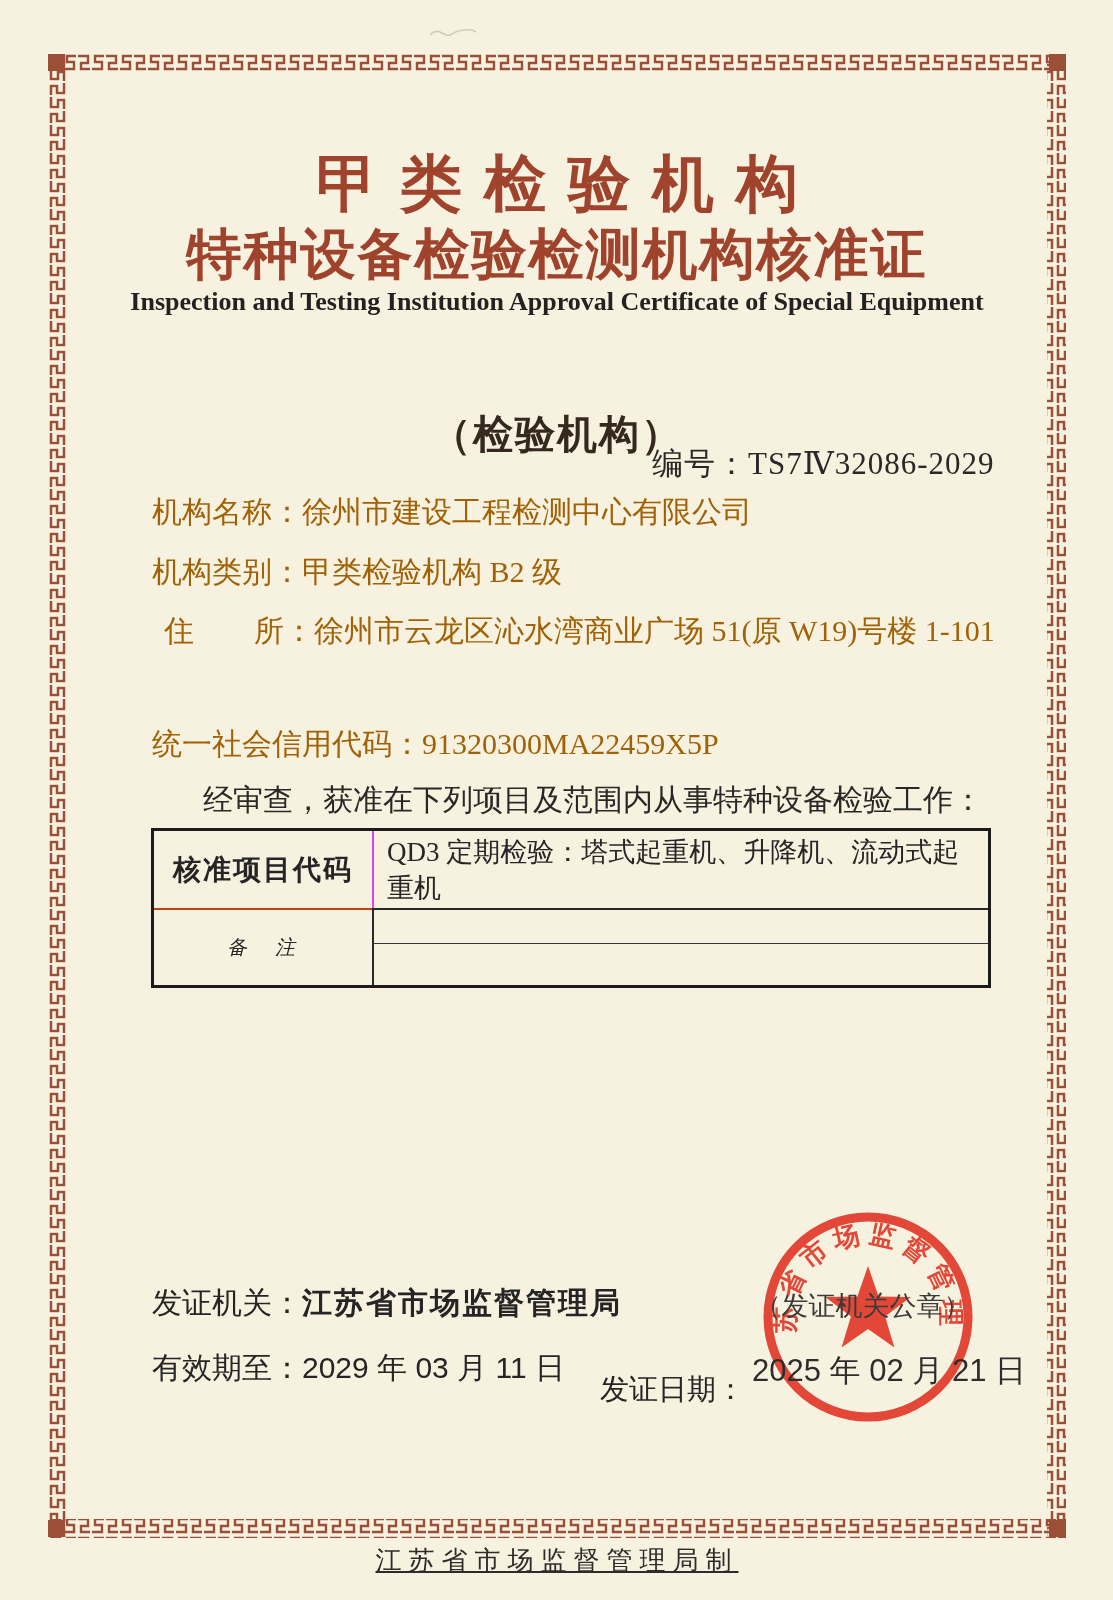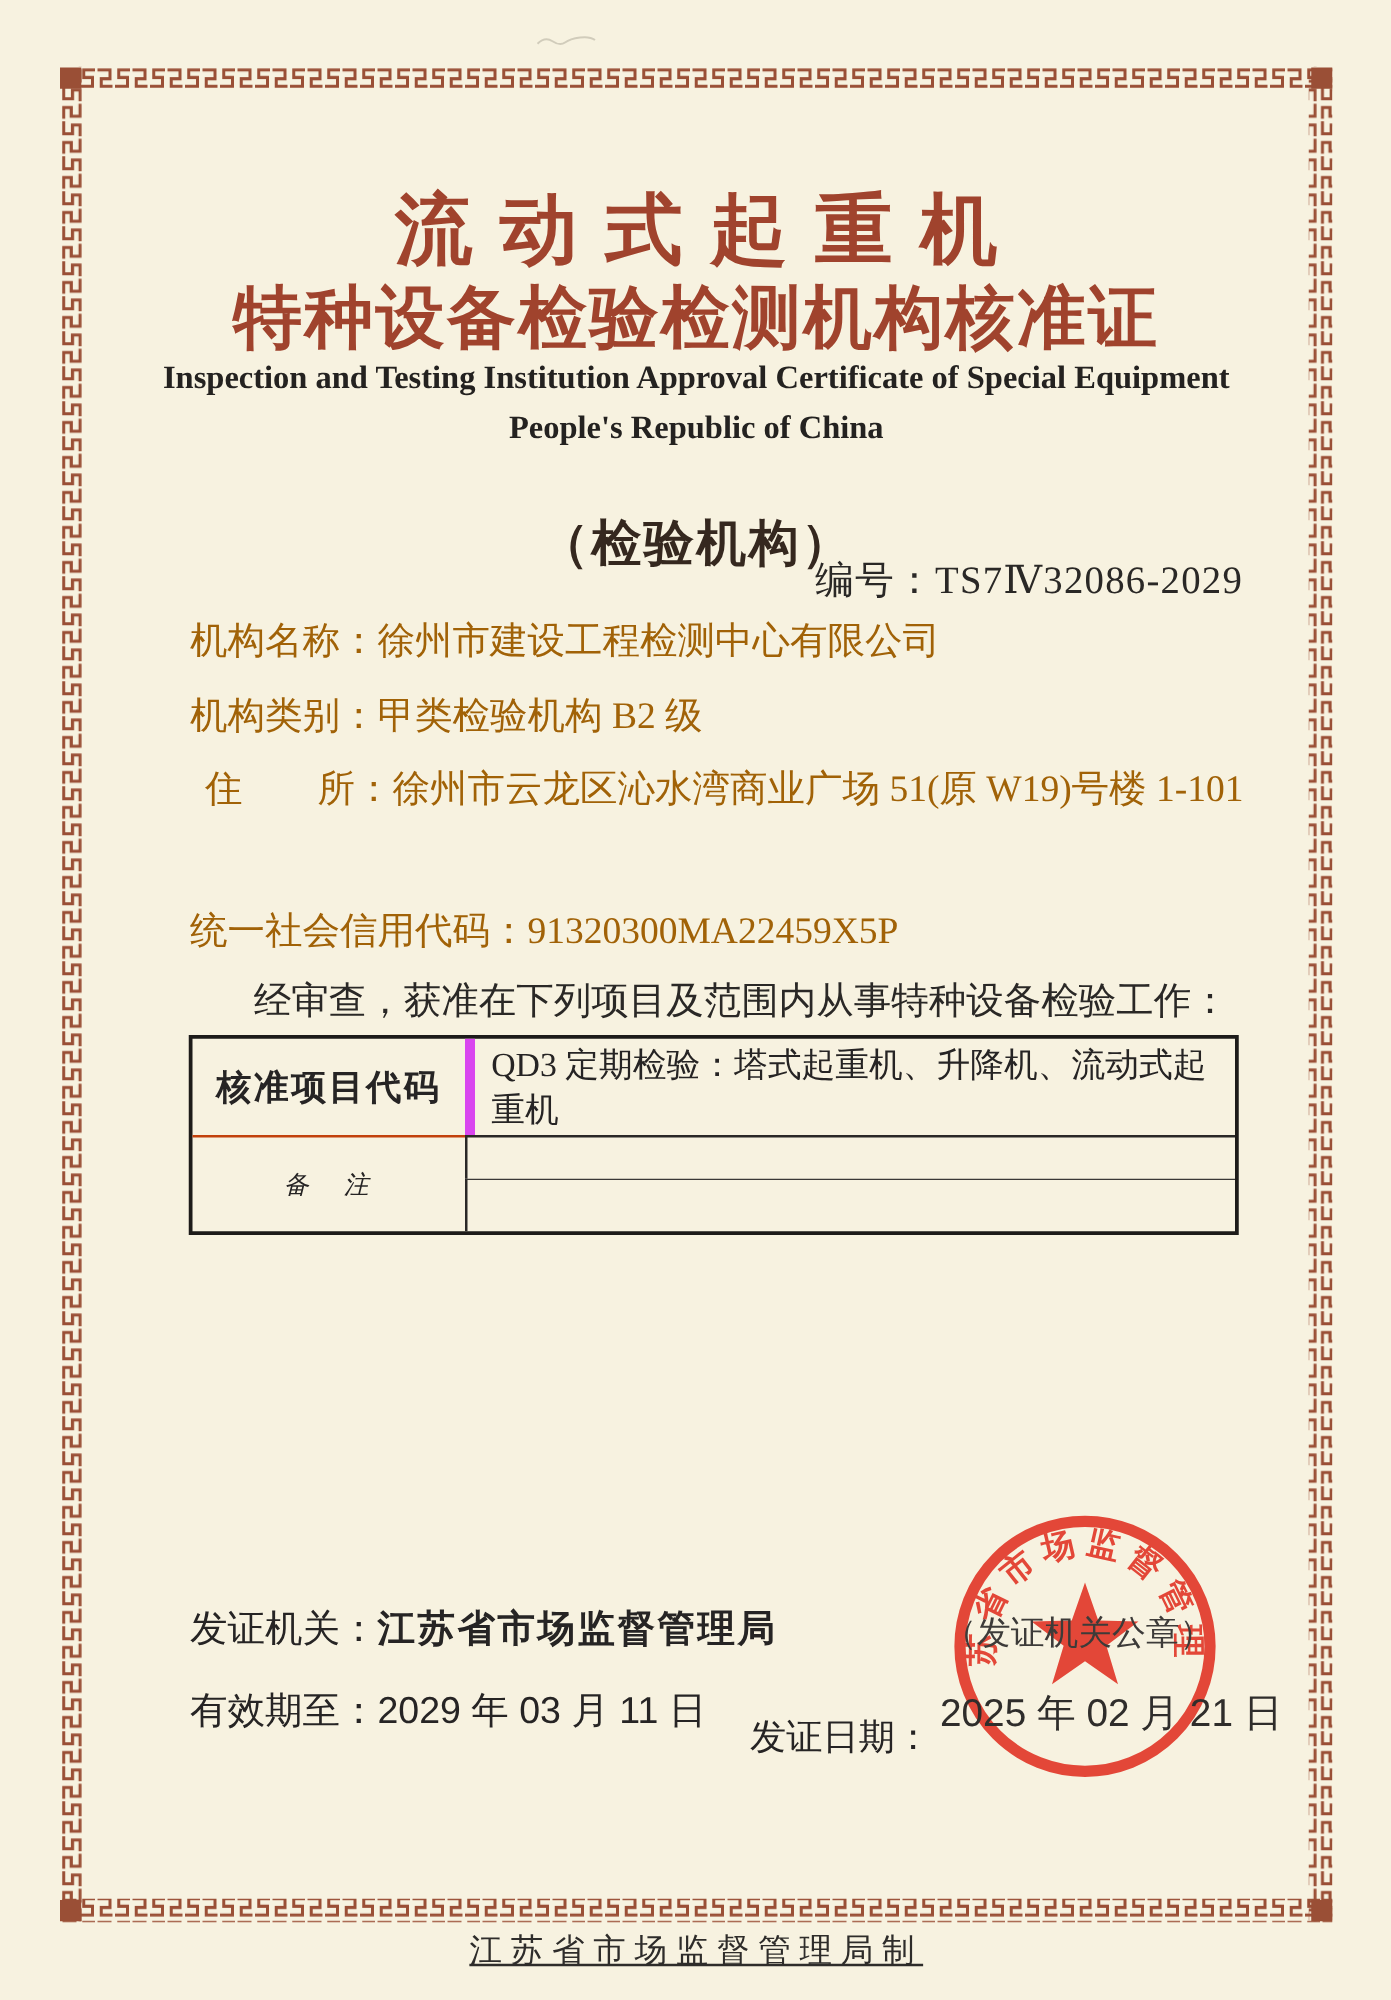--- a/index.html
+++ b/index.html
@@ -19,21 +19,21 @@
   .cert-no{top:443px; left:652px; font-size:31px; color:#2a2826; letter-spacing:1px;}
   .info-line{left:152px; font-size:30px; color:#a16207; white-space:nowrap;}
   .approval-note{top:780px; left:203px; font-size:30px; color:#2a2826;}
   .tbl{
     top:828px; left:151px; width:834px; height:154px;
     display:grid; grid-template-columns:218px 1fr; grid-template-rows:77px 35px 42px;
     border:3px solid #1d1b19; background:transparent; box-sizing:content-box;
   }
   .cell{display:flex; align-items:center; box-sizing:border-box;}
   .cell-code-label{grid-row:1; grid-column:1; justify-content:center; font-size:28px; font-weight:bold; letter-spacing:2px;}
-  .cell-code-value{grid-row:1; grid-column:2; border-left:8px solid #d946ef; padding:2px 10px 2px 13px;
+  .cell-code-value{grid-row:1; grid-column:2; border-left:2px solid #d946ef; padding:2px 10px 2px 13px;
     font-size:27px; line-height:36px; align-items:flex-start; padding-top:3px;}
   .cell-remark-label{grid-row:2/4; grid-column:1; border-top:2px solid #c2410c; justify-content:center; font-size:20px; letter-spacing:4px;font-style:italic;}
   .cell-empty-1{grid-row:2; grid-column:2; border-top:2px solid #2a2826; border-left:2px solid #2a2826;}
   .cell-empty-2{grid-row:3; grid-column:2; border-top:1.5px solid #3a3836; border-left:2px solid #2a2826;}
   .issuer-line{top:1283px; left:152px; font-size:30px;}
   .issuer-line b{letter-spacing:2px;}
   .valid-line{top:1348px; left:152px; font-size:30px;}
   .issue-label{top:1370px; left:600px; font-size:29px;}
   .issue-date{top:1350px; left:752px; font-size:31px; color:#2f2d2b; z-index:6;}
   .date-sans{font-family:"Liberation Sans","DejaVu Sans",sans-serif;}
@@ -67,24 +67,23 @@
     <rect x="0" y="0" width="1018" height="19" fill="url(#mh)"></rect>
     <rect x="0" y="1466" width="1018" height="19" fill="url(#mh)"></rect>
     <rect x="0" y="0" width="19" height="1485" fill="url(#mv)"></rect>
     <rect x="999" y="0" width="19" height="1485" fill="url(#mv)"></rect>
     <rect x="0" y="1" width="17" height="17" fill="#9a4f36"></rect>
     <rect x="1001" y="1" width="17" height="17" fill="#9a4f36"></rect>
     <rect x="0" y="1467" width="17" height="17" fill="#9a4f36"></rect>
     <rect x="1001" y="1467" width="17" height="17" fill="#9a4f36"></rect>
   </svg>
 
-  <div class="abs centered title-cn1">流动式起重机</div>
+  <div class="abs centered title-cn1">甲类检验机构</div>
   <div class="abs centered title-cn2">特种设备检验检测机构核准证</div>
   <div class="abs centered title-en1">Inspection and Testing Institution Approval Certificate of Special Equipment</div>
-  <div class="abs centered title-en2">People's Republic of China</div>
   <div class="abs centered subtitle-cn">（检验机构）</div>
 
   <div class="abs cert-no">
     <span>编号：</span><span>TS7Ⅳ32086-2029</span>
   </div>
 
   <div class="abs info-line" style="top:492px;">
     <span>机构名称：</span><span>徐州市建设工程检测中心有限公司</span>
   </div>
   <div class="abs info-line" style="top:552px;">

